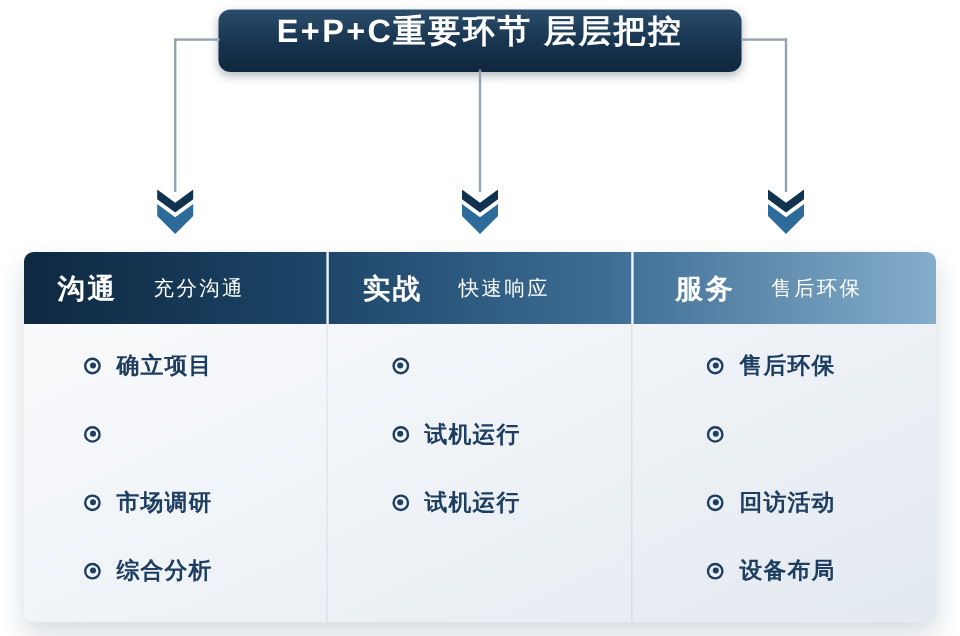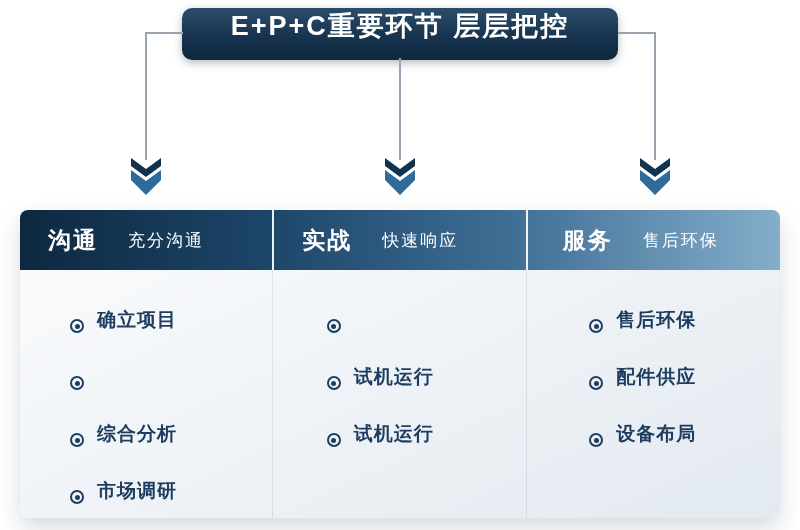--- a/index.html
+++ b/index.html
@@ -50,21 +50,21 @@
   .hdiv.d2{left:506px}
 
   .panel-body{position:relative;display:flex;height:248px;padding-top:6px;border-radius:0 0 8px 8px}
   .bdiv{position:absolute;top:0;bottom:0;width:1px;background:rgba(110,140,170,.18)}
   .bdiv.d1{left:252px}
   .bdiv.d2{left:506px}
   .bcol{flex:1}
   .bcol.c1{padding-left:50px}
   .bcol.c2{padding-left:66px}
   .bcol.c3{padding-left:72px}
-  .item{height:57px;display:flex;align-items:flex-end}
+  .item{height:57px;display:flex;align-items:center}
   .bullseye{
     width:14px;height:14px;border:2px solid #1d3e60;border-radius:50%;
     display:inline-flex;align-items:center;justify-content:center;
     margin-right:13px;flex:0 0 auto;
   }
   .bullseye::after{content:"";width:5px;height:5px;background:#1d3e60;border-radius:50%}
   .item-text{color:#1d3e60;font-size:19px;font-weight:600;letter-spacing:1px}
 </style>
 </head>
 <body>
@@ -126,25 +126,25 @@
       <div class="bcol c1">
         <div class="item">
           <span class="bullseye"></span>
           <span class="item-text">确立项目</span>
         </div>
         <div class="item">
           <span class="bullseye"></span>
         </div>
         <div class="item">
           <span class="bullseye"></span>
-          <span class="item-text">综合分析</span>
+          <span class="item-text">市场调研</span>
         </div>
         <div class="item">
           <span class="bullseye"></span>
-          <span class="item-text">市场调研</span>
+          <span class="item-text">综合分析</span>
         </div>
       </div>
 
       <div class="bcol c2">
         <div class="item">
           <span class="bullseye"></span>
         </div>
         <div class="item">
           <span class="bullseye"></span>
           <span class="item-text">试机运行</span>
@@ -155,21 +155,24 @@
         </div>
       </div>
 
       <div class="bcol c3">
         <div class="item">
           <span class="bullseye"></span>
           <span class="item-text">售后环保</span>
         </div>
         <div class="item">
           <span class="bullseye"></span>
-          <span class="item-text">配件供应</span>
+        </div>
+        <div class="item">
+          <span class="bullseye"></span>
+          <span class="item-text">回访活动</span>
         </div>
         <div class="item">
           <span class="bullseye"></span>
           <span class="item-text">设备布局</span>
         </div>
       </div>
 
     </div>
   </div>
 

